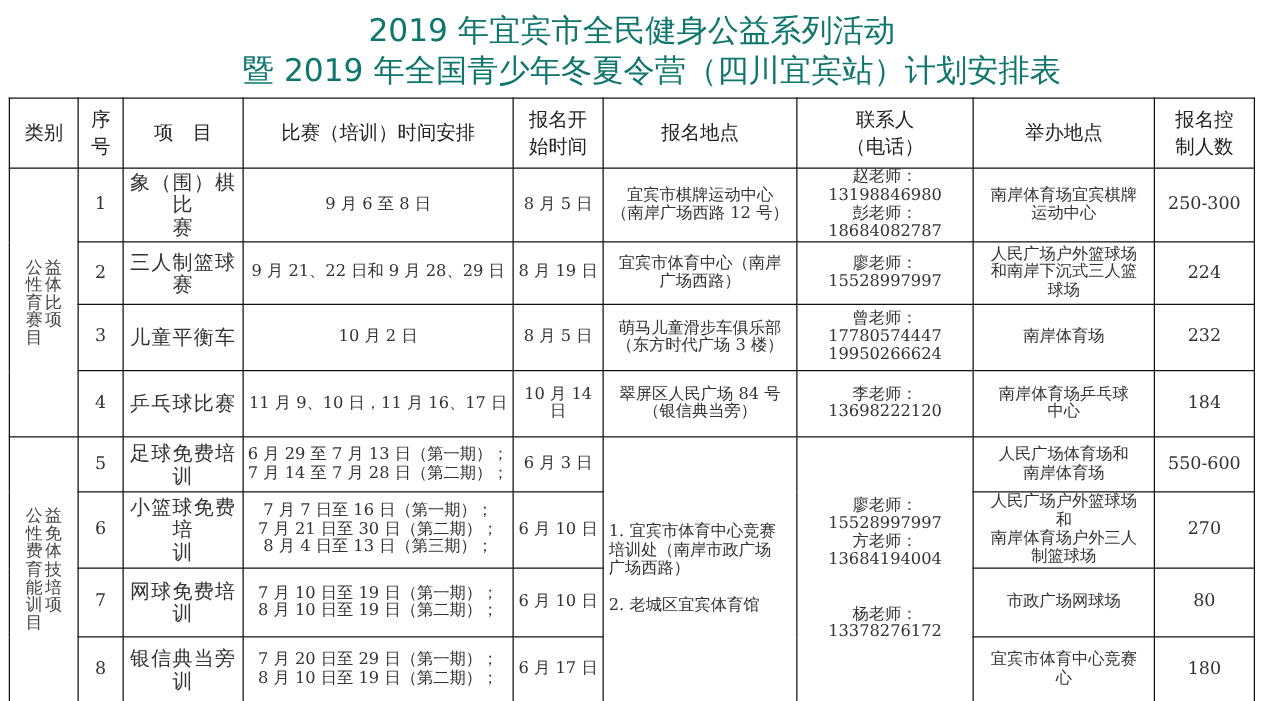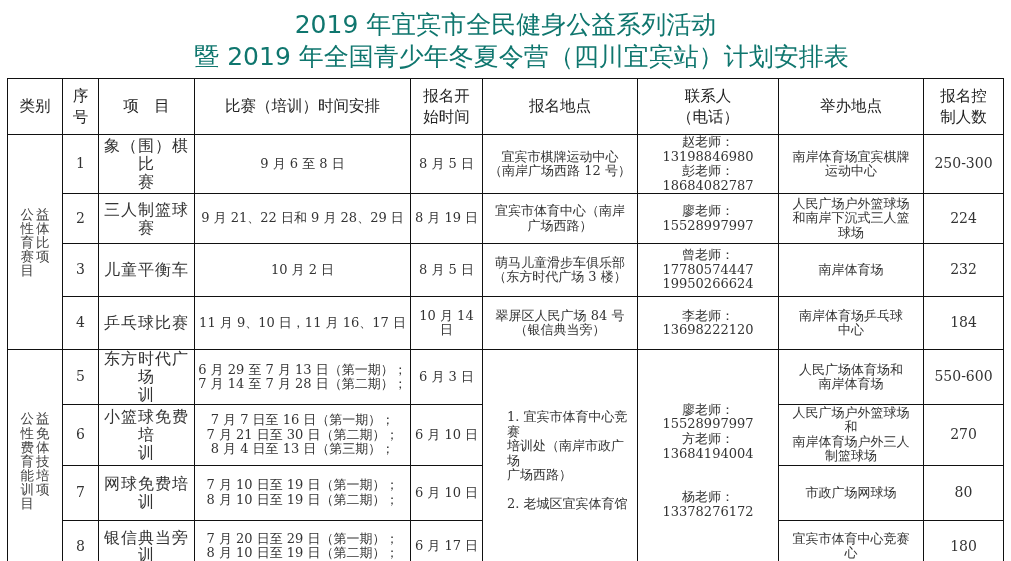--- a/index.html
+++ b/index.html
@@ -10,21 +10,21 @@
   table { position: absolute; left: 7px; top: 78px; border-collapse: collapse; table-layout: fixed; width: 996px; border-radius: 25px; }
   td, th { border: 1.6px solid #111; text-align: center; vertical-align: middle; padding: 0 2px; line-height: 1.12; }
   th { font-family: "DejaVu Sans", "Liberation Sans", sans-serif; font-weight: normal; font-size: 15.5px; color: #222; height: 55px; line-height: 1.35; }
   td { font-size: 13px; color: #333; }
   td.num { font-size: 14px; }
   td.sm { font-size: 16px; letter-spacing: 1px; }
   td.cat { font-family: "DejaVu Sans", "Liberation Sans", sans-serif; font-size: 13.5px; color: #444; }
   .vert { display: inline-flex; flex-direction: row-reverse; justify-content: center; gap: 2px; }
   .vcol { display: flex; flex-direction: column; align-items: center; line-height: 1.05; }
   .ml { white-space: pre-line; }
-  .left { text-align: left; padding-left: 24px; }
+  .left { text-align: left; padding-left: 4px; }
 </style>
 </head>
 <body>
 
 <div class="title t1">2019 年宜宾市全民健身公益系列活动</div>
 <div class="title t2">暨 2019 年全国青少年冬夏令营（四川宜宾站）计划安排表</div>
 
 <table>
   <colgroup>
     <col style="width:55px">
@@ -146,21 +146,21 @@
               <span>性</span>
               <span>费</span>
               <span>育</span>
               <span>能</span>
               <span>训</span>
               <span>目</span>
             </span>
         </span>
       </td>
       <td class="num">5</td>
-      <td class="ml sm">东方时代广场
+      <td class="ml sm">足球免费培
 训</td>
       <td class="ml">6 月 29 至 7 月 13 日（第一期）；
 7 月 14 至 7 月 28 日（第二期）；</td>
       <td class="ml">6 月 3 日</td>
       <td class="ml left" rowspan="4">1. 宜宾市体育中心竞赛
 培训处（南岸市政广场
 广场西路）
 
 2. 老城区宜宾体育馆</td>
       <td class="ml" rowspan="4">廖老师：15528997997

